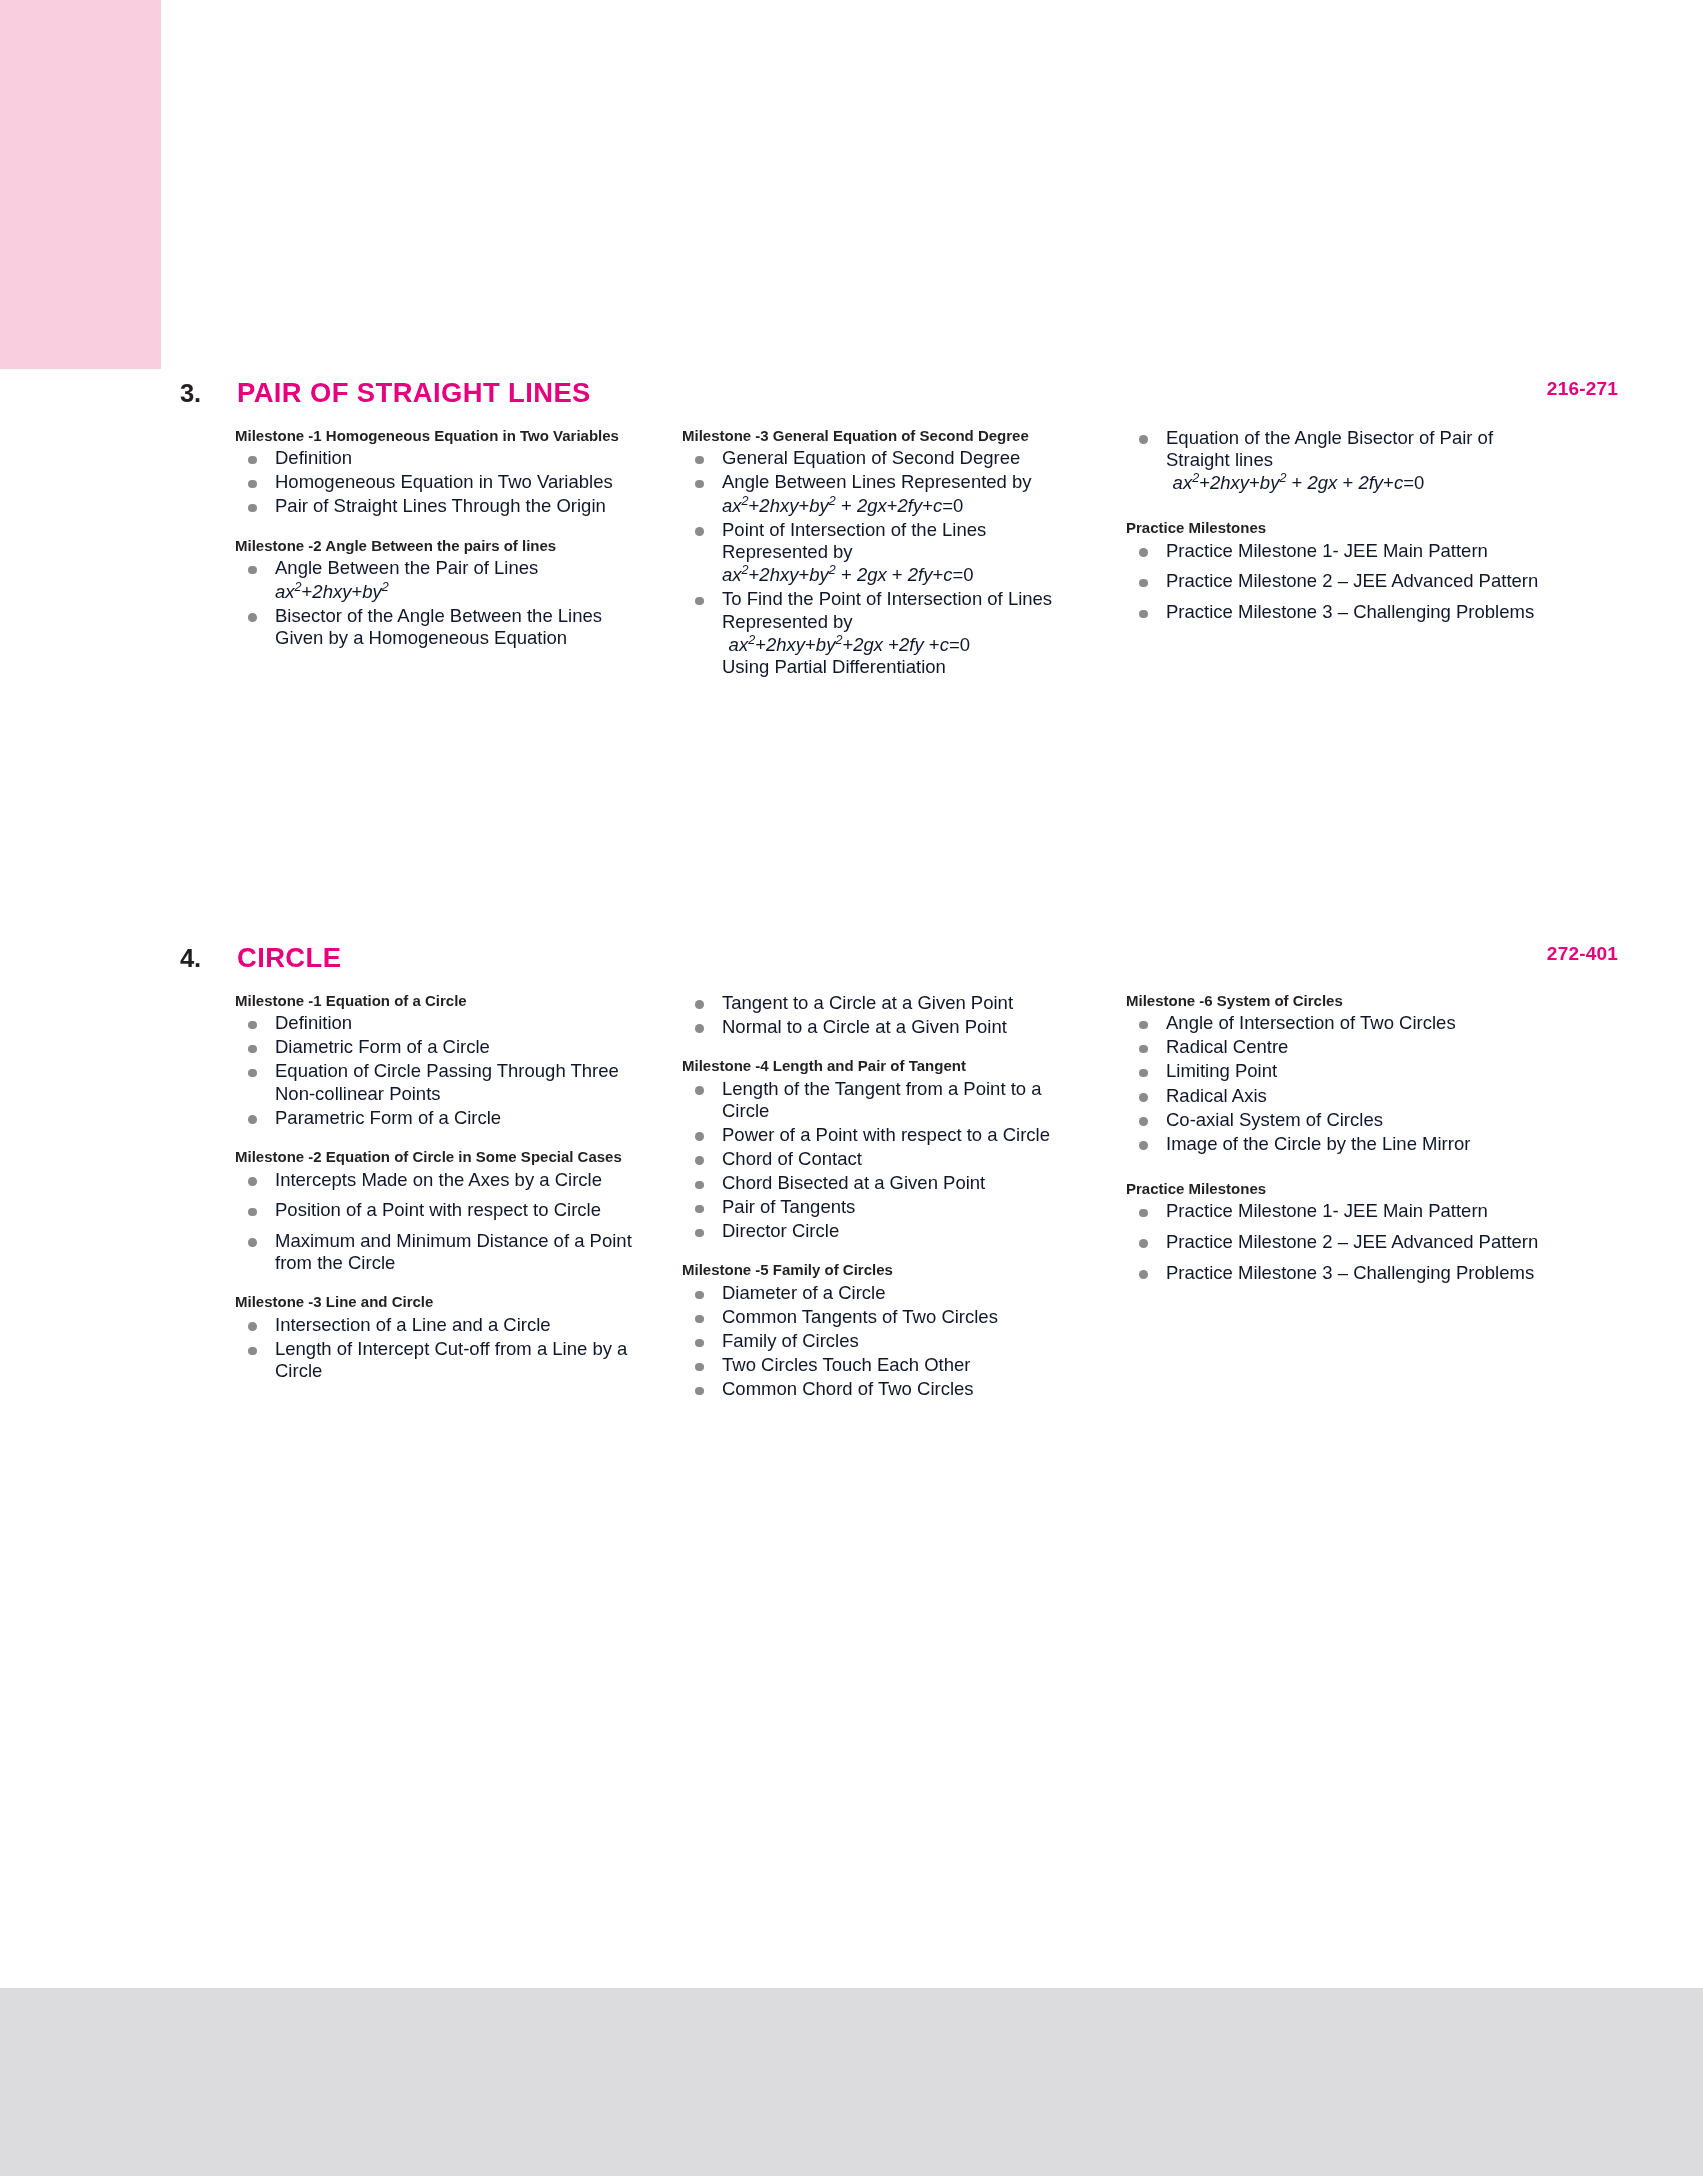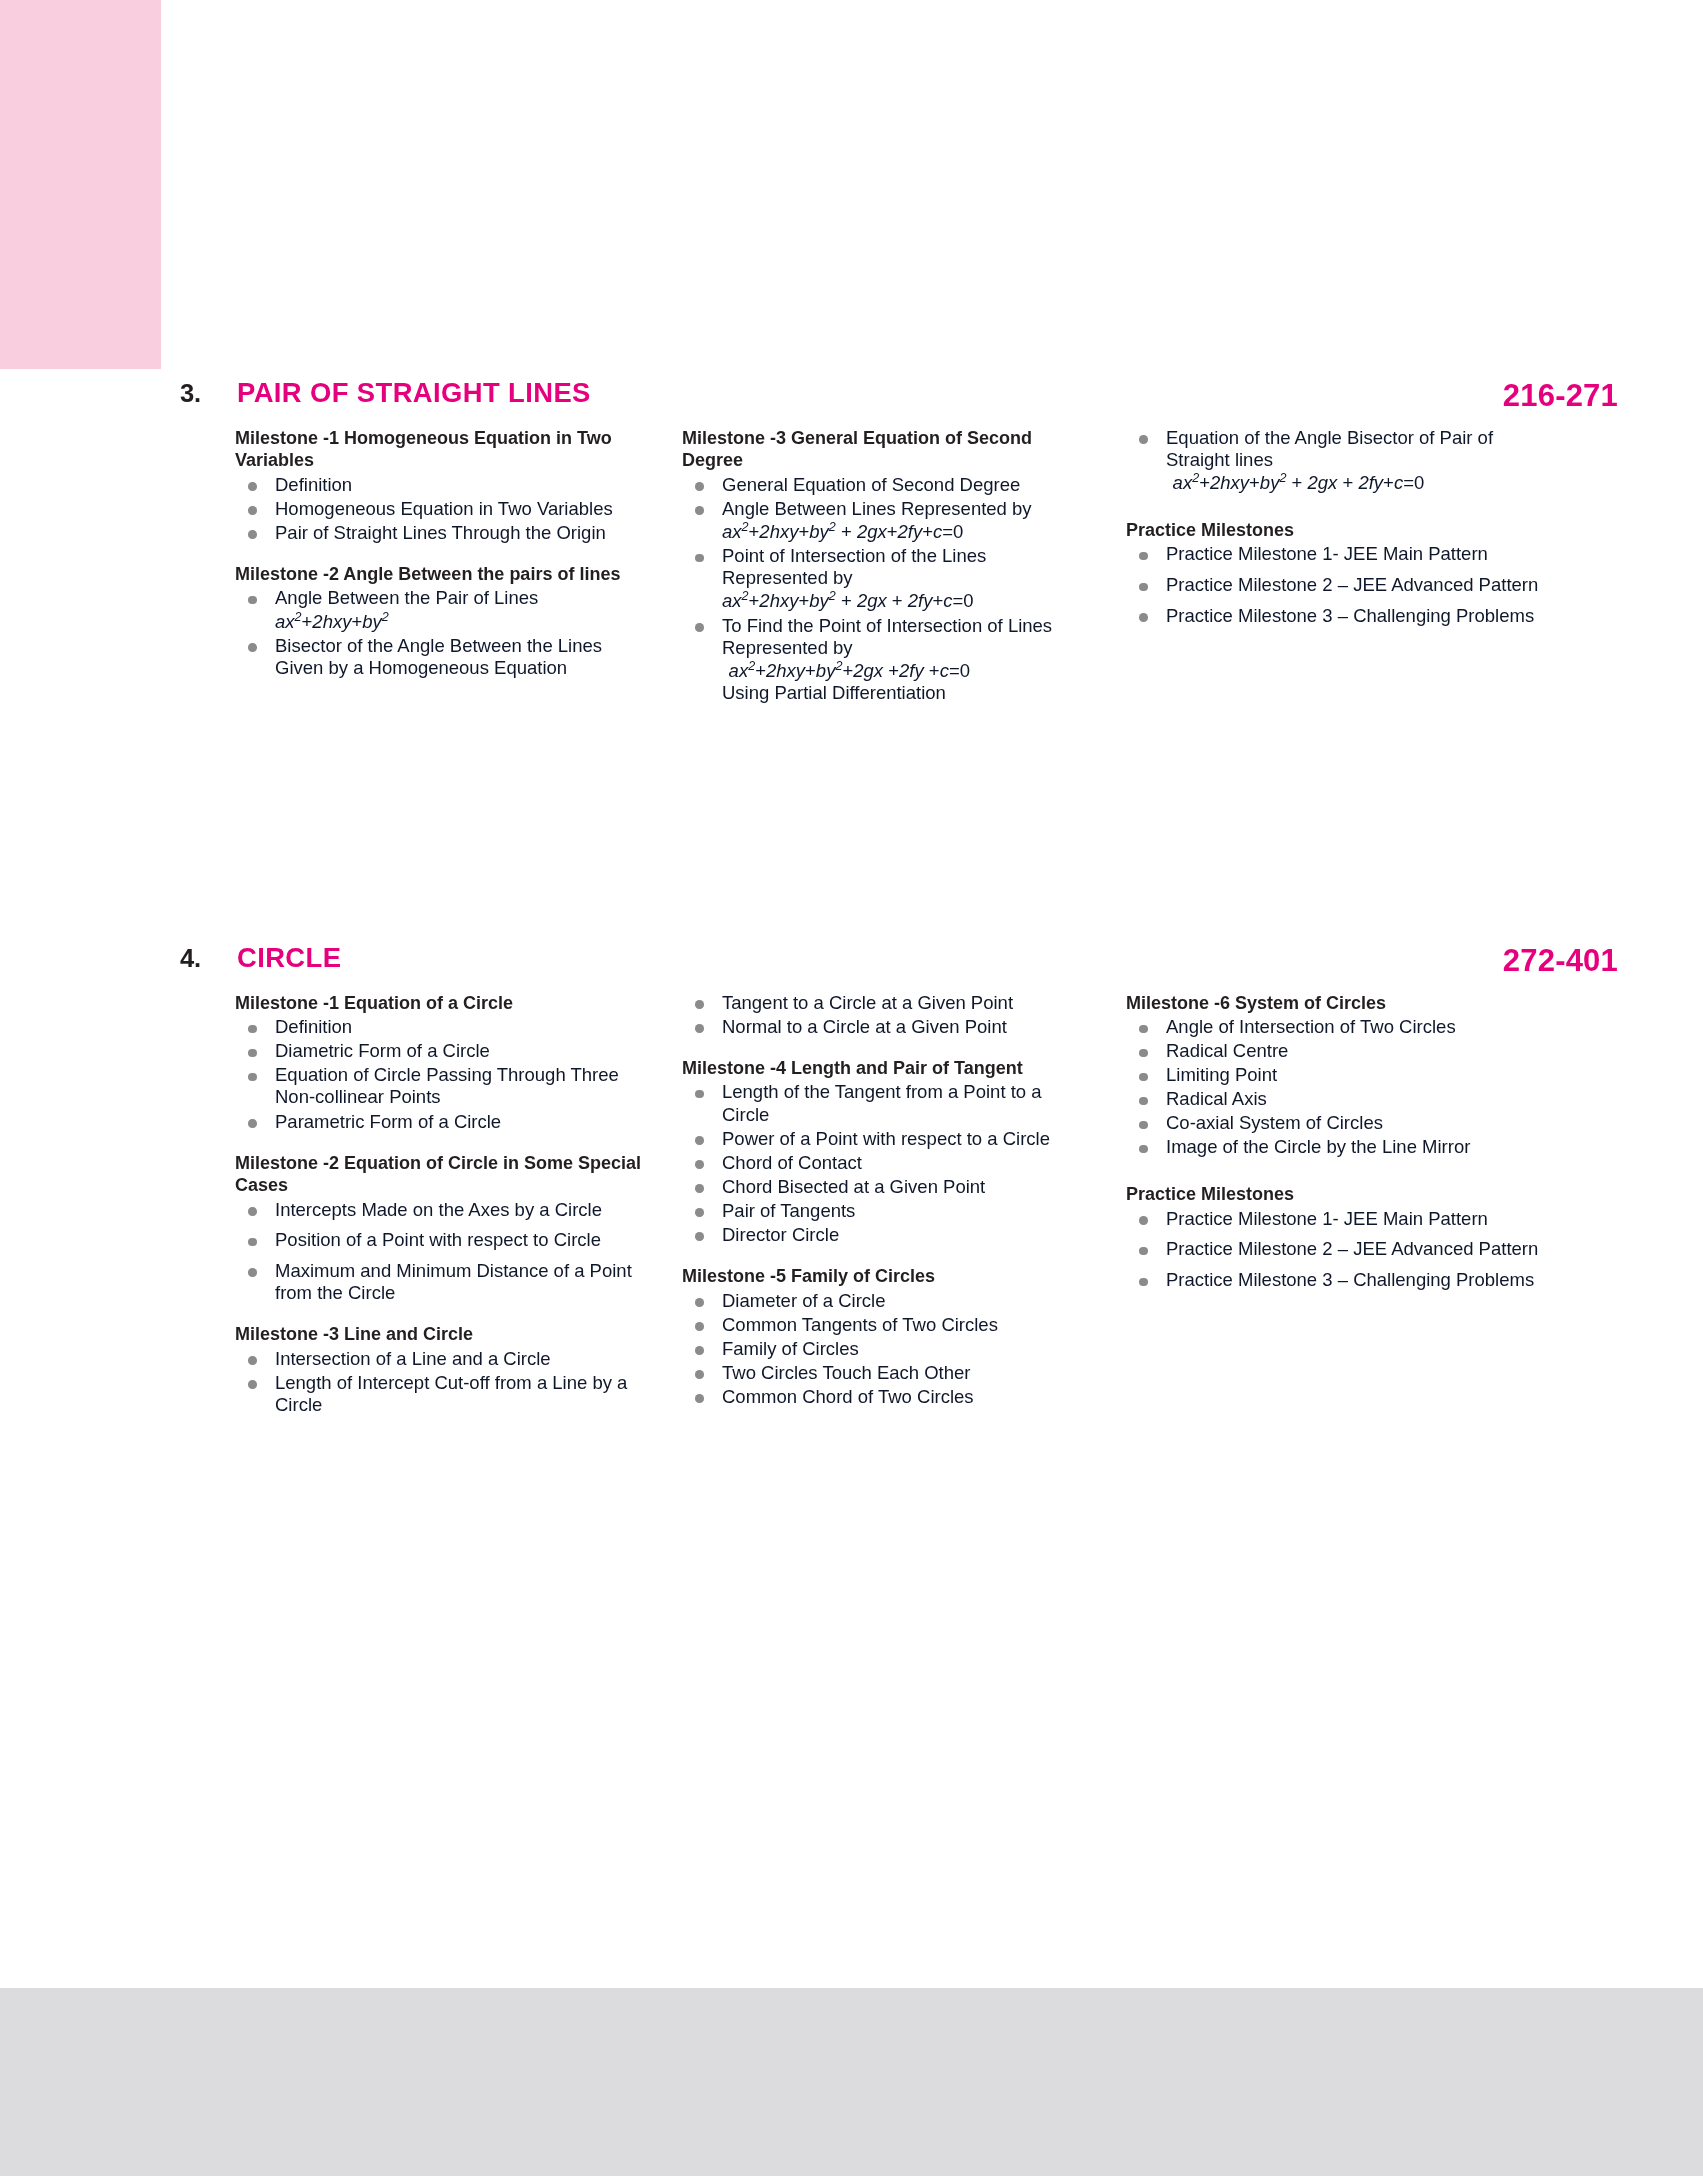--- a/index.html
+++ b/index.html
@@ -70,21 +70,21 @@
     top: 0px;
     font-size: 27.4px;
     font-weight: bold;
     color: #e6007e;
     letter-spacing: 0.4px;
   }
   .sec-pages {
     position: absolute;
     right: 0px;
     top: 0.9px;
-    font-size: 31px;
+    font-size: 19px;
     font-weight: bold;
     color: #e6007e;
     letter-spacing: 0.2px;
   }
 
   .cols {
     position: relative;
     margin-top: 5.7px;
   }
   .col {
@@ -94,21 +94,21 @@
   .col-1 { left: 55px;  width: 416px; }
   .col-2 { left: 502px; width: 407px; }
   .col-3 { left: 946px; width: 435px; }
 
   
   .sec-4 .col-1 { left: 55px;  width: 426px; }
   .sec-4 .col-2 { left: 502px; width: 407px; }
   .sec-4 .col-3 { left: 946px; width: 435px; }
 
   .ms-title {
-    font-size: 18px;
+    font-size: 15px;
     font-weight: bold;
     color: #231f20;
     line-height: 1.25;
     margin: 0 0 1.9px 0;
   }
   .block + .block { margin-top: 19px; }
 
   ul.items {
     list-style: none;
     margin: 0;

